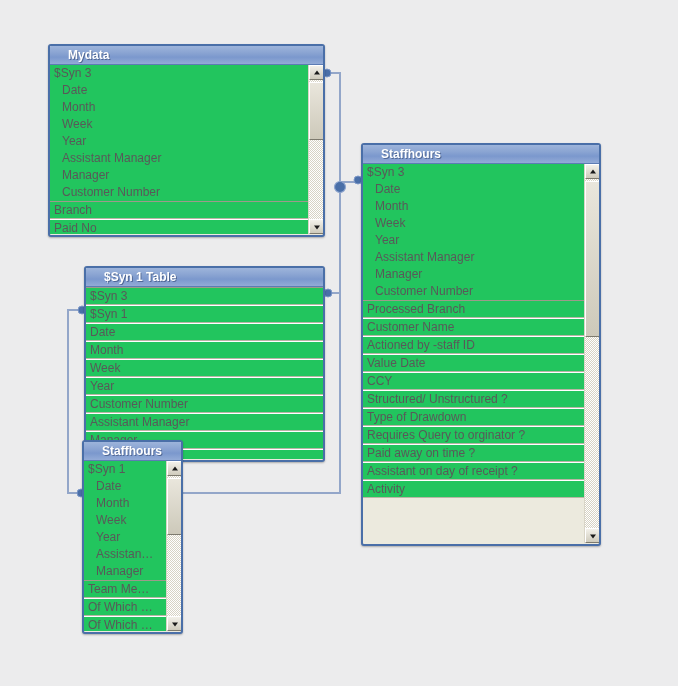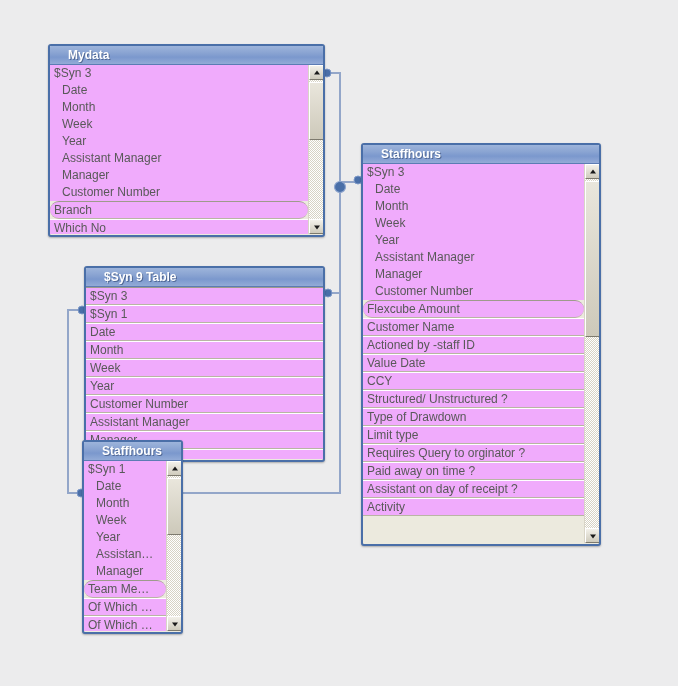--- a/index.html
+++ b/index.html
@@ -51,35 +51,35 @@
   .rows{
     position:absolute;
     left:0;top:0;bottom:0;
     overflow:hidden;
   }
   .row{
     height:17px;
     line-height:17px;
     font-size:12px;
     color:#595959;
-    background:#f0abfc;
+    background:#22c55e;
     padding-left:4px;
     white-space:nowrap;
     overflow:hidden;
     box-sizing:border-box;
   }
   .row.key{ padding-left:4px; }
   .row.child{ padding-left:12px; }
   
   .row.sep{
     border-top:1px solid #ffffff;
     border-bottom:1px solid #b9b5a4;
     height:18px;line-height:17px;
   }
-  .row.first-sep{border-top:1px solid #9e9a8b;border-radius:9px;}
+  .row.first-sep{border-top:1px solid #9e9a8b;}
 
   
   .vscroll{
     position:absolute;
     top:0;right:0;bottom:0;
     width:15px;
     background:
       repeating-conic-gradient(#ffffff 0% 25%, #d7d3c4 0% 50%) 0 0/2px 2px;
     border-left:1px solid #d9d5c7;
     box-sizing:border-box;
@@ -144,21 +144,21 @@
         <div class="rows" style="width: 258px;">
           <div class="row key">$Syn 3</div>
           <div class="row child">Date</div>
           <div class="row child">Month</div>
           <div class="row child">Week</div>
           <div class="row child">Year</div>
           <div class="row child">Assistant Manager</div>
           <div class="row child">Manager</div>
           <div class="row child">Customer Number</div>
           <div class="row sep first-sep">Branch</div>
-          <div class="row sep">Which No</div>
+          <div class="row sep">Paid No</div>
         </div>
         <div class="vscroll">
           <div class="sbtn up">
             <i></i>
           </div>
           <div class="thumb" style="top: 17px; height: 58px;"></div>
           <div class="sbtn down">
             <i></i>
           </div>
         </div>
@@ -169,46 +169,45 @@
       <div class="body" style="height: 379px;">
         <div class="rows" style="width: 221px;">
           <div class="row key">$Syn 3</div>
           <div class="row child">Date</div>
           <div class="row child">Month</div>
           <div class="row child">Week</div>
           <div class="row child">Year</div>
           <div class="row child">Assistant Manager</div>
           <div class="row child">Manager</div>
           <div class="row child">Customer Number</div>
-          <div class="row sep first-sep">Flexcube Amount</div>
+          <div class="row sep first-sep">Processed Branch</div>
           <div class="row sep">Customer Name</div>
           <div class="row sep">Actioned by -staff ID</div>
           <div class="row sep">Value Date</div>
           <div class="row sep">CCY</div>
           <div class="row sep">Structured/ Unstructured ?</div>
           <div class="row sep">Type of Drawdown</div>
-          <div class="row sep">Limit type</div>
           <div class="row sep">Requires Query to orginator ?</div>
           <div class="row sep">Paid away on time ?</div>
           <div class="row sep">Assistant on day of receipt ?</div>
           <div class="row sep">Activity</div>
         </div>
         <div class="vscroll">
           <div class="sbtn up">
             <i></i>
           </div>
           <div class="thumb" style="top: 17px; height: 156px;"></div>
           <div class="sbtn down">
             <i></i>
           </div>
         </div>
       </div>
     </div>
     <div class="panel framed" style="left: 84px; top: 266px; width: 241px; height: 196px;">
-      <div class="titlebar">$Syn 9 Table</div>
+      <div class="titlebar">$Syn 1 Table</div>
       <div class="body" style="height: 172px;">
         <div class="rows" style="width: 237px;">
           <div class="row">$Syn 3</div>
           <div class="row">$Syn 1</div>
           <div class="row">Date</div>
           <div class="row">Month</div>
           <div class="row">Week</div>
           <div class="row">Year</div>
           <div class="row">Customer Number</div>
           <div class="row">Assistant Manager</div>

